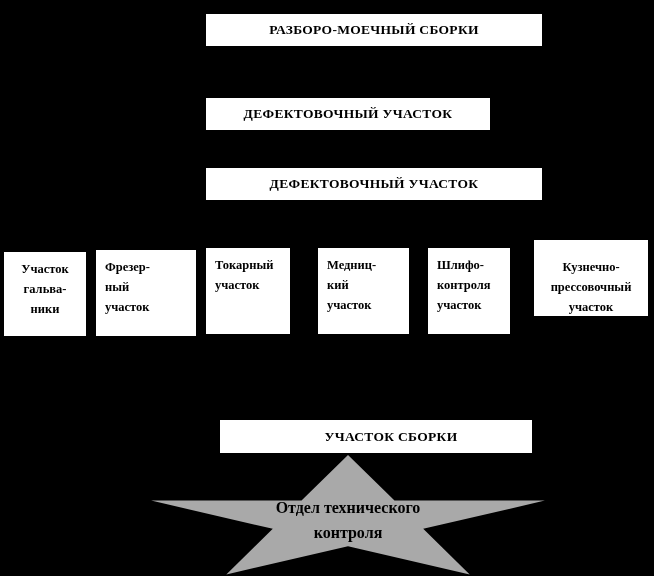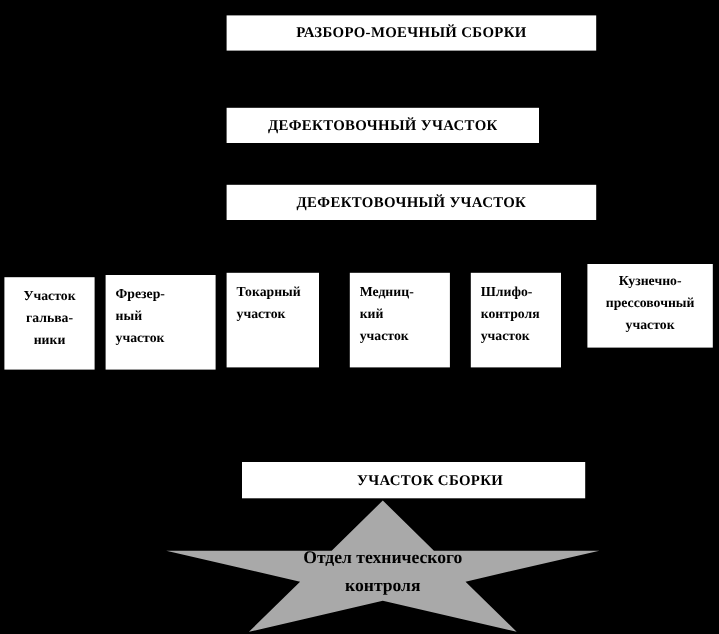--- a/index.html
+++ b/index.html
@@ -51,21 +51,21 @@
   .box-disassembly { left: 206px; top: 14px;  width: 336px; height: 32px; }
   .box-defect      { left: 206px; top: 98px;  width: 284px; height: 32px; }
   .box-mechanical  { left: 206px; top: 168px; width: 336px; height: 32px; }
   .box-assembly    { left: 220px; top: 420px; width: 312px; height: 33px; padding-left: 30px; }
   
   .box-galvanics   { left: 4px;   top: 252px; width: 82px;  height: 84px; }
   .box-milling     { left: 96px;  top: 250px; width: 100px; height: 86px; }
   .box-turning     { left: 206px; top: 248px; width: 84px; height: 86px; }
   .box-coppersmith { left: 318px; top: 248px; width: 91px;  height: 86px; }
   .box-grinding    { left: 428px; top: 248px; width: 82px;  height: 86px; }
-  .box-forge       { left: 534px; top: 240px; width: 114px; height: 76px; padding-top: 5px; }
+  .box-forge       { left: 534px; top: 240px; width: 114px; height: 76px; padding-top: 17px; }
   
   .star-svg {
     position: absolute;
     left: 0;
     top: 0;
     width: 654px;
     height: 576px;
   }
   .star-label {
     position: absolute;

